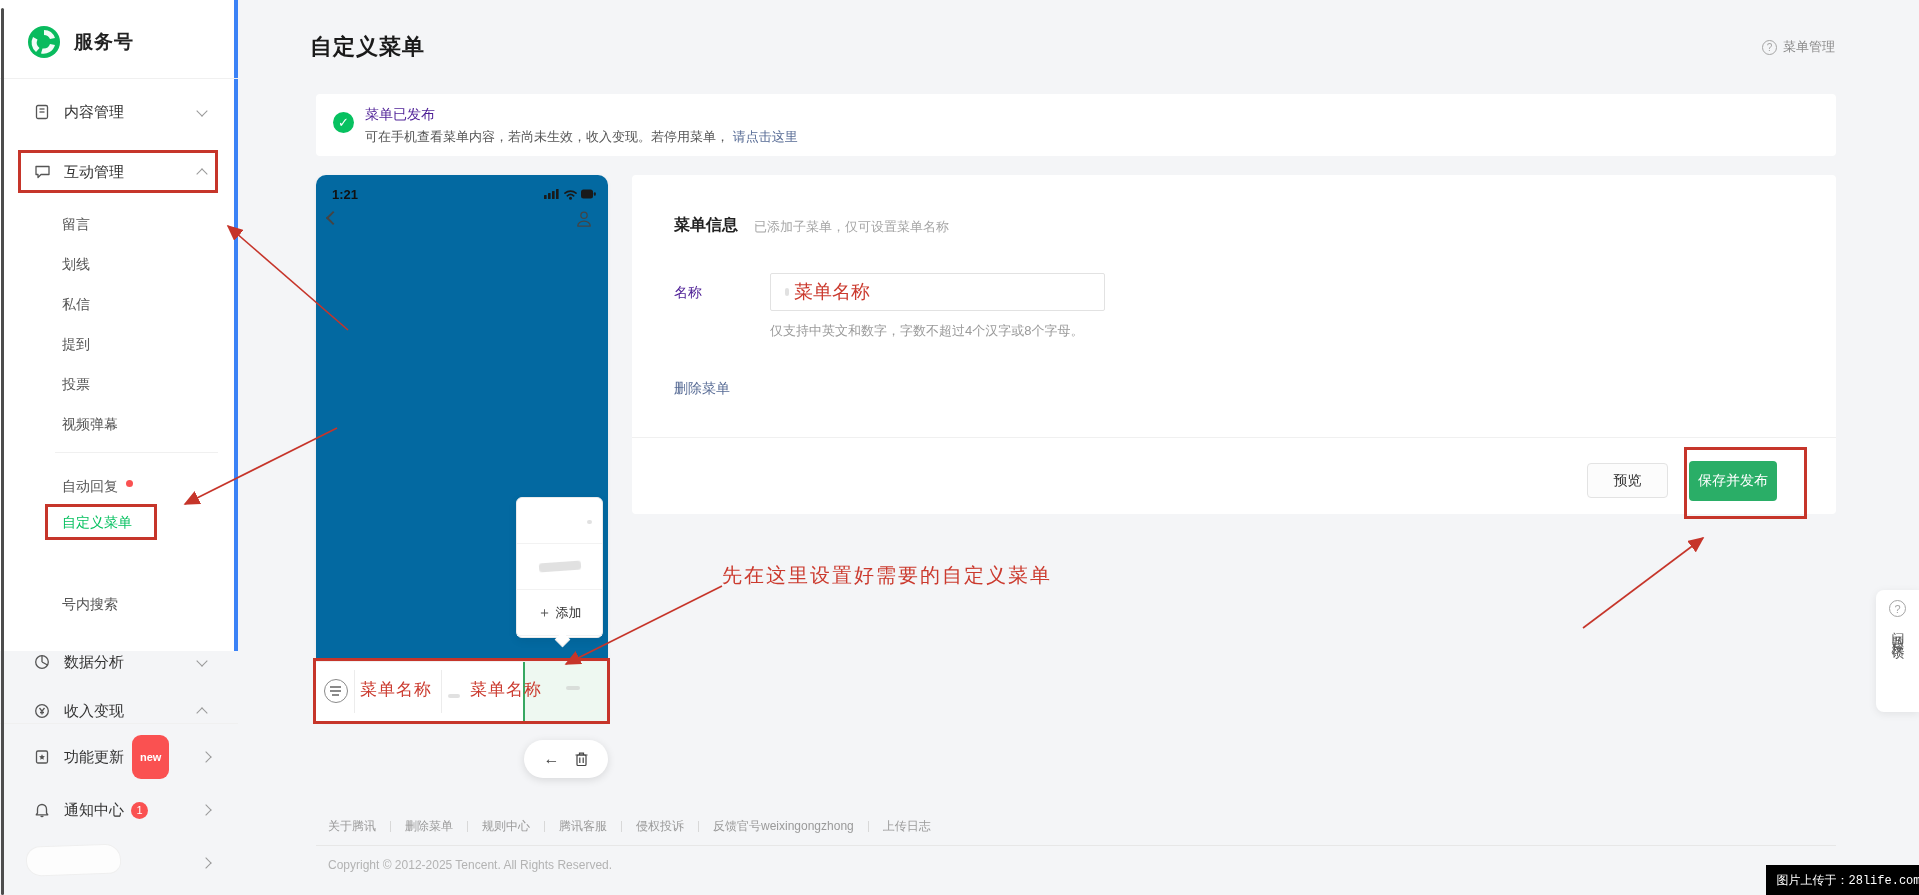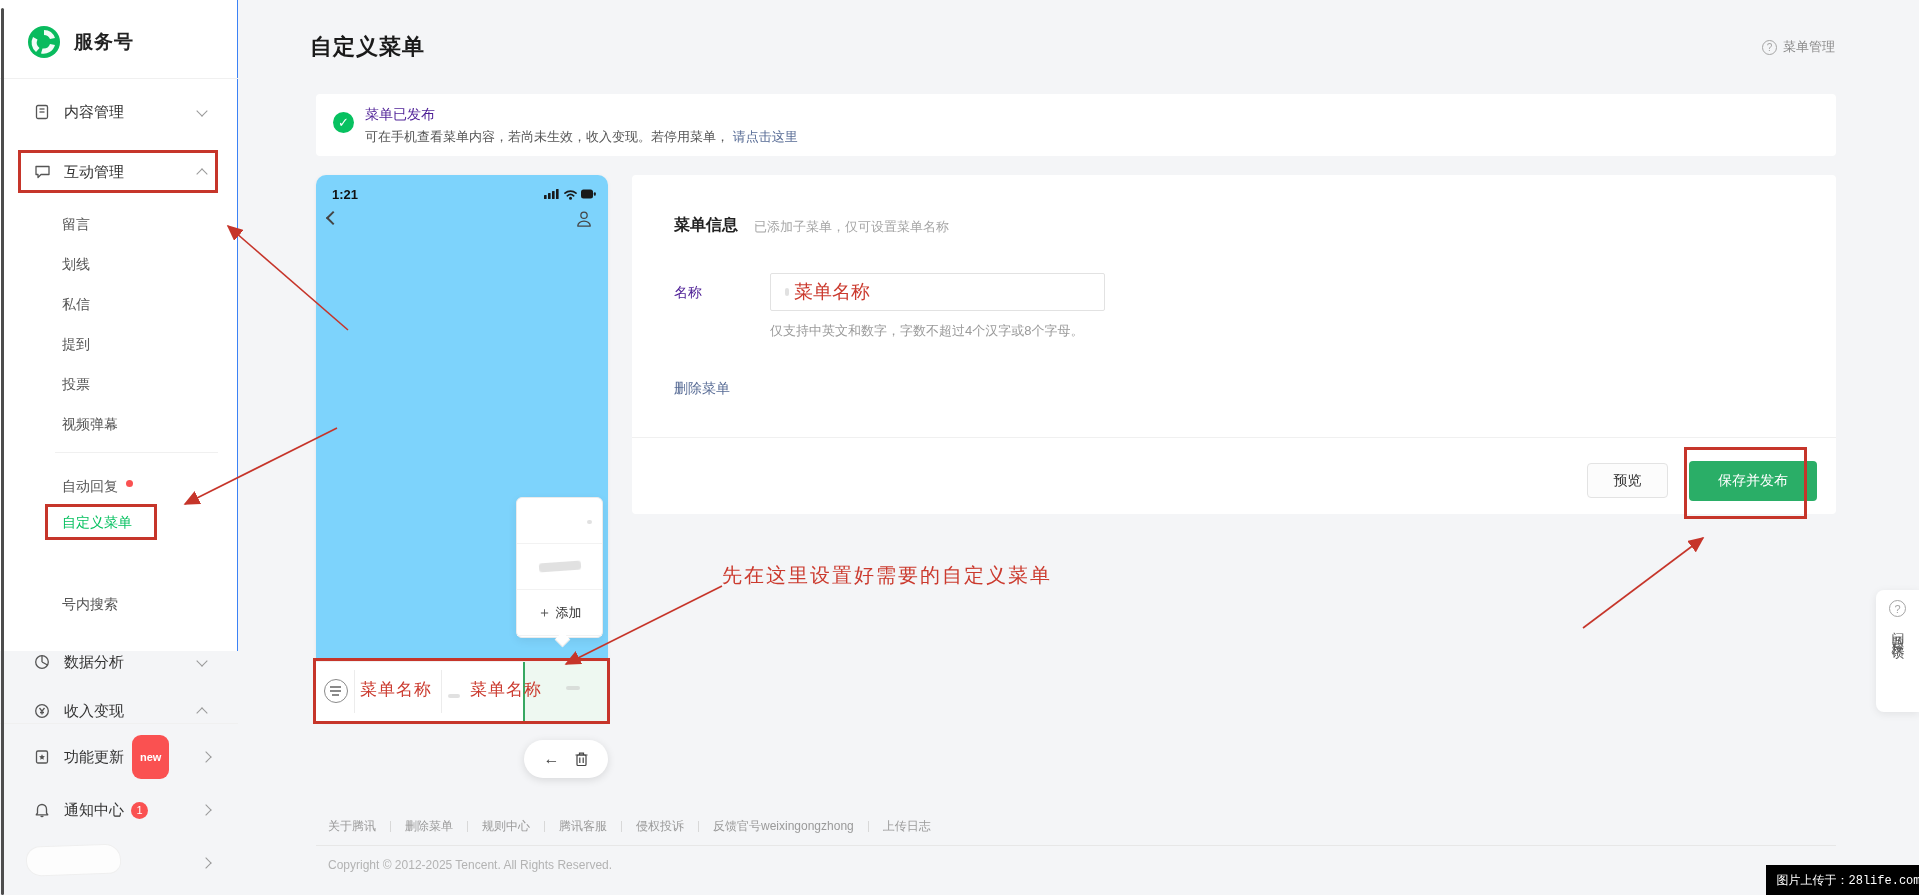--- a/index.html
+++ b/index.html
@@ -1,21 +1,21 @@
 <!DOCTYPE html>
 <html><head>
 <meta charset="utf-8">
 <style>
   * { margin:0; padding:0; box-sizing:border-box; }
   html,body { width:1919px; height:895px; }
   body { font-family:"Liberation Sans","DejaVu Sans",sans-serif; background:#f4f5f7; color:#333; }
   .page { position:relative; width:1919px; height:895px; overflow:hidden; background:#f4f5f7; }
 
   
-  .sidebar { position:absolute; left:0; top:0; width:238px; height:651px; background:#fff; border-right:1px solid #3b82f6; }
+  .sidebar { position:absolute; left:0; top:0; width:238px; height:651px; background:#fff; border-right:4px solid #3b82f6; }
   .scrollstrip { position:absolute; left:1px; top:8px; width:3px; height:887px; background:#4d4d4d; border-radius:2px; }
   .brand { position:absolute; left:26px; top:24px; display:flex; align-items:center; gap:12px; }
   .brand-name { font-size:19px; font-weight:700; color:#222; letter-spacing:1px; }
   .sb-divider { position:absolute; left:0; width:238px; height:1px; background:#f0f0f0; }
   .nav-item { position:absolute; left:0; width:238px; height:40px; display:flex; align-items:center; padding-left:33px; cursor:pointer; }
   .nav-item .nlabel { font-size:15px; color:#333; margin-left:13px; }
   .sub-item { position:absolute; left:0; width:238px; height:40px; display:flex; align-items:center; padding-left:62px; font-size:14px; color:#555; cursor:pointer; }
   .nicon { width:18px; height:18px; display:inline-flex; align-items:center; justify-content:center; color:#555; }
   .chev { position:absolute; right:32px; width:8px; height:8px; border-right:1.5px solid #999; border-bottom:1.5px solid #999; }
   .chev.down { transform:rotate(45deg); margin-top:-3px; }
@@ -37,21 +37,21 @@
   .qcircle { width:15px; height:15px; border:1.2px solid #a5a5a5; border-radius:50%; display:inline-flex; align-items:center; justify-content:center; font-size:10px; color:#a5a5a5; }
 
   
   .banner { position:absolute; left:316px; top:94px; width:1520px; height:62px; background:#fff; border-radius:4px; }
   .check-circle { position:absolute; left:17px; top:18px; width:21px; height:21px; background:#07c160; border-radius:50%; color:#fff; font-size:13px; display:flex; align-items:center; justify-content:center; }
   .banner-title { position:absolute; left:49px; top:12px; font-size:14px; color:#4c1d95; }
   .banner-desc { position:absolute; left:49px; top:34px; font-size:13px; color:#555; }
   .blue-link { color:#576b95; cursor:pointer; }
 
   
-  .phone { position:absolute; left:316px; top:175px; width:292px; height:547px; background:#7dd3fc; border-radius:10px; box-shadow:0 1px 4px rgba(0,0,0,0.06); }
+  .phone { position:absolute; left:316px; top:175px; width:292px; height:547px; background:#0369a1; border-radius:10px; box-shadow:0 1px 4px rgba(0,0,0,0.06); }
   .p-time { position:absolute; left:16px; top:12px; font-size:13px; font-weight:700; color:#111; }
   .p-status-icons { position:absolute; right:12px; top:12px; }
   .p-back { position:absolute; left:12px; top:38px; width:10px; height:10px; border-left:2px solid #444; border-bottom:2px solid #444; transform:rotate(45deg); }
   .p-person { position:absolute; right:14px; top:34px; color:#444; }
   .popup { position:absolute; left:200px; top:322px; width:87px; height:141px; background:#fff; border:1px solid #ebebeb; border-radius:6px; box-shadow:0 3px 10px rgba(0,0,0,0.07); }
   .popup-row { height:46px; border-bottom:1px solid #f2f2f2; display:flex; align-items:center; justify-content:center; font-size:13px; color:#333; position:relative; cursor:pointer; }
   .popup-row:last-child { border-bottom:none; }
   .erased { background:#c9c9c9; opacity:.55; border-radius:3px; filter:blur(0.7px); }
   .popup-caret { position:absolute; left:40px; top:136px; width:11px; height:11px; background:#fff; border-right:1px solid #ebebeb; border-bottom:1px solid #ebebeb; transform:rotate(45deg); }
   
@@ -68,21 +68,21 @@
   
   .card { position:absolute; left:632px; top:175px; width:1204px; height:339px; background:#fff; border-radius:4px; }
   .sec-title { position:absolute; left:42px; top:40px; font-size:16px; font-weight:700; color:#222; }
   .sec-note { position:absolute; left:122px; top:43px; font-size:13px; color:#a6a6a6; }
   .fld-label { position:absolute; left:42px; top:109px; font-size:14px; color:#4c1d95; }
   .fld-input { position:absolute; left:138px; top:98px; width:335px; height:38px; border:1px solid #e2e2e2; border-radius:2px; background:#fff; display:flex; align-items:center; padding-left:14px; font-size:19px; cursor:text; }
   .fld-help { position:absolute; left:138px; top:147px; font-size:13px; color:#9a9a9a; }
   .del-link { position:absolute; left:42px; top:205px; font-size:14px; color:#576b95; cursor:pointer; }
   .card-divider { position:absolute; left:0; top:262px; width:1204px; height:1px; background:#f0f0f0; }
   .btn-preview { position:absolute; left:955px; top:288px; width:81px; height:35px; background:#fcfcfc; border:1px solid #e3e3e3; border-radius:4px; font-size:14px; color:#333; display:flex; align-items:center; justify-content:center; cursor:pointer; }
-  .btn-save { position:absolute; left:1057px; top:286px; width:128px; height:40px; background:#2aae67; border:none; border-radius:4px; font-size:14px; color:#fff; display:flex; align-items:center; justify-content:center; cursor:pointer; }
+  .btn-save { position:absolute; left:1057px; top:286px; width:88px; height:40px; background:#2aae67; border:none; border-radius:4px; font-size:14px; color:#fff; display:flex; align-items:center; justify-content:center; cursor:pointer; }
 
   .tip-text { position:absolute; left:722px; top:562px; font-size:20px; letter-spacing:2px; }
 
   
   .feedback { position:absolute; left:1876px; top:590px; width:43px; height:122px; background:#fff; border-radius:8px 0 0 8px; box-shadow:0 2px 8px rgba(0,0,0,0.08); text-align:center; cursor:pointer; }
   .feedback .qcircle { margin:10px auto 4px; width:17px; height:17px; font-size:11px; }
   .feedback-label { writing-mode:vertical-lr; text-orientation:upright; font-size:13px; color:#555; letter-spacing:5px; margin:0 auto; }
 
   
   .footer-links { position:absolute; left:328px; top:818px; font-size:12px; color:#9a9a9a; display:flex; align-items:center; }

